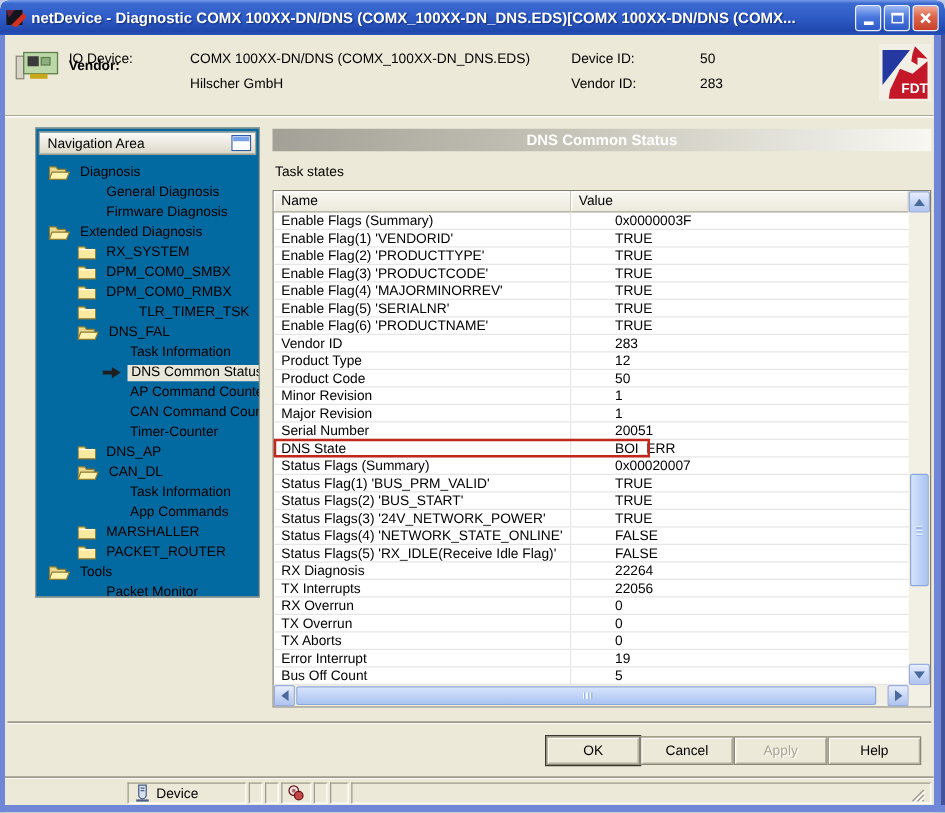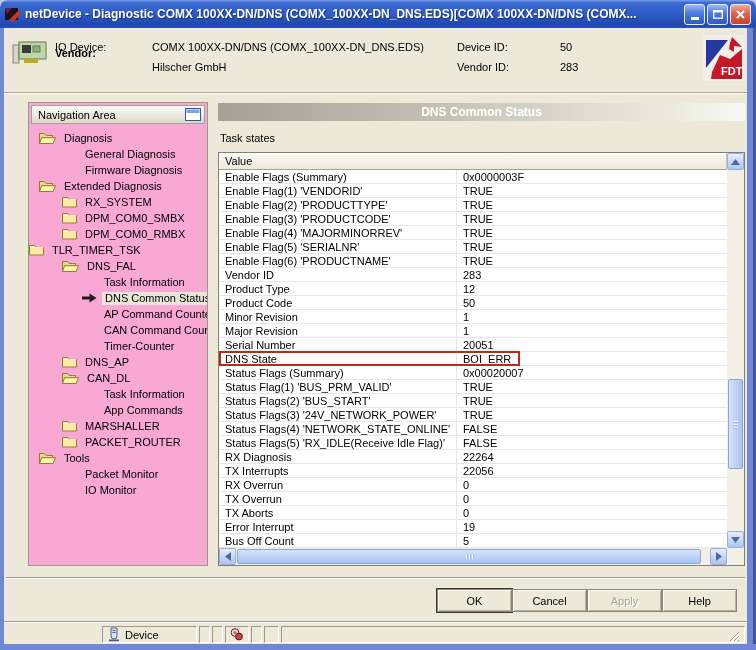--- a/index.html
+++ b/index.html
@@ -29,21 +29,21 @@
   
   .client{position:absolute;left:4px;top:28px;right:9px;bottom:6px;background:#ece9d8;overflow:hidden;}
   .hdr-label{position:absolute;white-space:nowrap;}
   .hdr-value{position:absolute;white-space:nowrap;}
   .device-card-icon{position:absolute;left:8px;top:11px;}
   .fdt-logo{position:absolute;left:699px;top:7px;width:42px;height:46px;}
   .fdt-text{position:absolute;left:717px;top:37px;color:#fff;font-weight:bold;font-size:11px;}
   .hdr-sep{position:absolute;left:0;right:0;top:64px;height:2px;
     background:linear-gradient(180deg,#a8a594 0 1px,#ffffff 1px);}
   
-  .nav-panel{position:absolute;left:24px;top:74px;width:180px;height:464px;background:#f9a8d4;border:1px solid #9b988a;}
+  .nav-panel{position:absolute;left:24px;top:74px;width:180px;height:376px;background:#0369a1;border:1px solid #9b988a;}
   .nav-header{position:absolute;left:2px;top:2px;right:2px;height:19px;
     background:linear-gradient(180deg,#fcfbf8,#dcd8c8);border:1px solid #a5a295;
     display:flex;align-items:center;padding:0 3px 0 6px;}
   .nav-header-label{flex:1;}
   .nav-header-icon{display:flex;cursor:default;}
   .tree{position:absolute;left:0;top:27px;right:0;bottom:0;overflow:hidden;}
   .tree-item{height:16px;display:flex;align-items:center;cursor:default;white-space:nowrap;}
   .tree-icon{display:flex;margin-right:5px;flex:0 0 auto;}
   .tree-label{padding:0 3px;line-height:13px;}
   .tree-item.selected .tree-label{background:#e7e6d9;}
@@ -55,21 +55,21 @@
   .grid{position:absolute;left:214px;top:124px;width:527px;height:414px;border:1px solid #827f72;background:#fff;}
   .grid-header{position:absolute;left:0;top:0;right:17px;height:17px;display:flex;}
   .gh-cell{background:linear-gradient(180deg,#f9f8f3,#ece9dc);border-right:1px solid #c9c6b8;
     border-bottom:1px solid #a5a294;padding:2px 0 0 6px;box-shadow:inset 1px 1px 0 #fff;}
   .gh-cell.name{width:238px;}
   .gh-cell.value{flex:1;}
   #grid-rows{position:absolute;left:0;top:17px;right:17px;bottom:17px;display:flex;flex-direction:column;}
   .grid-row{flex:1 1 0;display:flex;position:relative;border-bottom:1px solid #e6e6e6;}
   .cell{overflow:hidden;white-space:nowrap;line-height:12px;padding-top:1px;}
   .cell.name{width:238px;border-right:1px solid #e6e6e6;padding-left:6px;}
-  .cell.value{flex:1;padding-left:6px;}
+  .cell.value{flex:1;padding-left:6px;margin-left:29px;}
   .red-box{position:absolute;left:0;top:-1px;height:15px;width:301px;border:2px solid #c3261a;z-index:2;pointer-events:none;}
   
   .vscroll{position:absolute;top:0;right:0;width:17px;bottom:17px;background:#f2f0e4;}
   .hscroll{position:absolute;left:0;bottom:0;right:17px;height:17px;background:#f2f0e4;}
   .corner{position:absolute;right:0;bottom:0;width:17px;height:17px;background:#f2f0e4;}
   .sb-btn{position:absolute;width:17px;height:17px;border-radius:2px;
     background:linear-gradient(180deg,#e7eefd 0%,#c4d3f5 60%,#b0c4ee 100%);
     border:1px solid #98aede;display:flex;align-items:center;justify-content:center;cursor:default;}
   .sb-up{top:0;left:0;} .sb-down{bottom:0;left:0;} .sb-lf{left:0;top:0;} .sb-rt{right:0;top:0;}
   .v-thumb{position:absolute;left:1px;width:15px;top:226px;height:90px;border-radius:2px;
@@ -217,21 +217,21 @@
           </div>
           <div class="tree-item" style="padding-left: 33px;">
             <span class="tree-icon">
               <svg width="15" height="12" viewBox="0 0 15 12">
                 <path d="M0.5 1.5 h5.2 l1.6 2 h7.2 v7.5 H0.5 z" fill="#fce9a0" stroke="#8e7c33"></path>
                 <path d="M1 3.6 h13" stroke="#fffbe0"></path>
               </svg>
             </span>
             <span class="tree-label">DPM_COM0_RMBX</span>
           </div>
-          <div class="tree-item" style="">
+          <div class="tree-item" style="padding-left: 33px; gap: 26px;">
             <span class="tree-icon">
               <svg width="15" height="12" viewBox="0 0 15 12">
                 <path d="M0.5 1.5 h5.2 l1.6 2 h7.2 v7.5 H0.5 z" fill="#fce9a0" stroke="#8e7c33"></path>
                 <path d="M1 3.6 h13" stroke="#fffbe0"></path>
               </svg>
             </span>
             <span class="tree-label">TLR_TIMER_TSK</span>
           </div>
           <div class="tree-item" style="padding-left: 33px;">
             <span class="tree-icon">
@@ -320,20 +320,21 @@
             <span class="tree-label">IO Monitor</span>
           </div>
         </div>
     </div>
 
     <div class="panel-title">DNS Common Status</div>
     <div class="task-label">Task states</div>
 
     <div class="grid">
       <div class="grid-header">
+        <div class="gh-cell name">Name</div>
         <div class="gh-cell value">Value</div>
       </div>
       <div id="grid-rows">
           <div class="grid-row">
             <div class="cell name">Enable Flags (Summary)</div>
             <div class="cell value">0x0000003F</div>
           </div>
           <div class="grid-row">
             <div class="cell name">Enable Flag(1) 'VENDORID'</div>
             <div class="cell value">TRUE</div>

